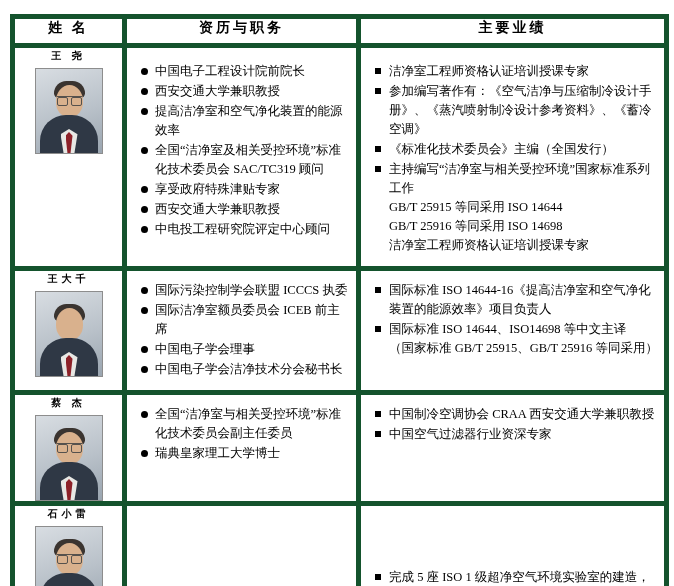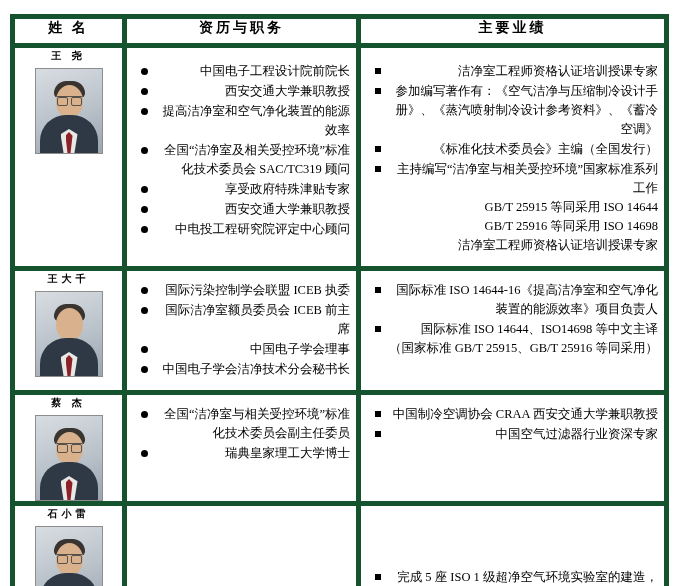--- a/index.html
+++ b/index.html
@@ -145,21 +145,20 @@
     margin: 0;
     padding: 10px 6px 10px 14px;
     list-style: none;
     font-size: 12.5px;
     line-height: 19px;
   }
   .list li {
     position: relative;
     padding-left: 14px;
     margin-bottom: 1px;
-    text-align: right;
   }
   .list.disc li:before {
     content: "";
     position: absolute;
     left: 0;
     top: 6px;
     width: 7px;
     height: 7px;
     border-radius: 50%;
     background: #000;
@@ -238,21 +237,21 @@
             <span class="bg"></span>
               <span class="hair"></span>
               <span class="head"></span>
             <span class="body"></span>
               <span class="shirt"></span>
               <span class="tie"></span>
           </div>
         </td>
         <td>
           <ul class="list disc">
-            <li>国际污染控制学会联盟 ICEB 执委</li>
+            <li>国际污染控制学会联盟 ICCCS 执委</li>
             <li>国际洁净室额员委员会 ICEB 前主席</li>
             <li>中国电子学会理事</li>
             <li>中国电子学会洁净技术分会秘书长</li>
           </ul>
         </td>
         <td>
           <ul class="list square">
             <li>国际标准 ISO 14644-16《提高洁净室和空气净化装置的能源效率》项目负责人</li>
             <li style="white-space:pre-line">国际标准 ISO 14644、ISO14698 等中文主译
 （国家标准 GB/T 25915、GB/T 25916 等同采用）</li>

